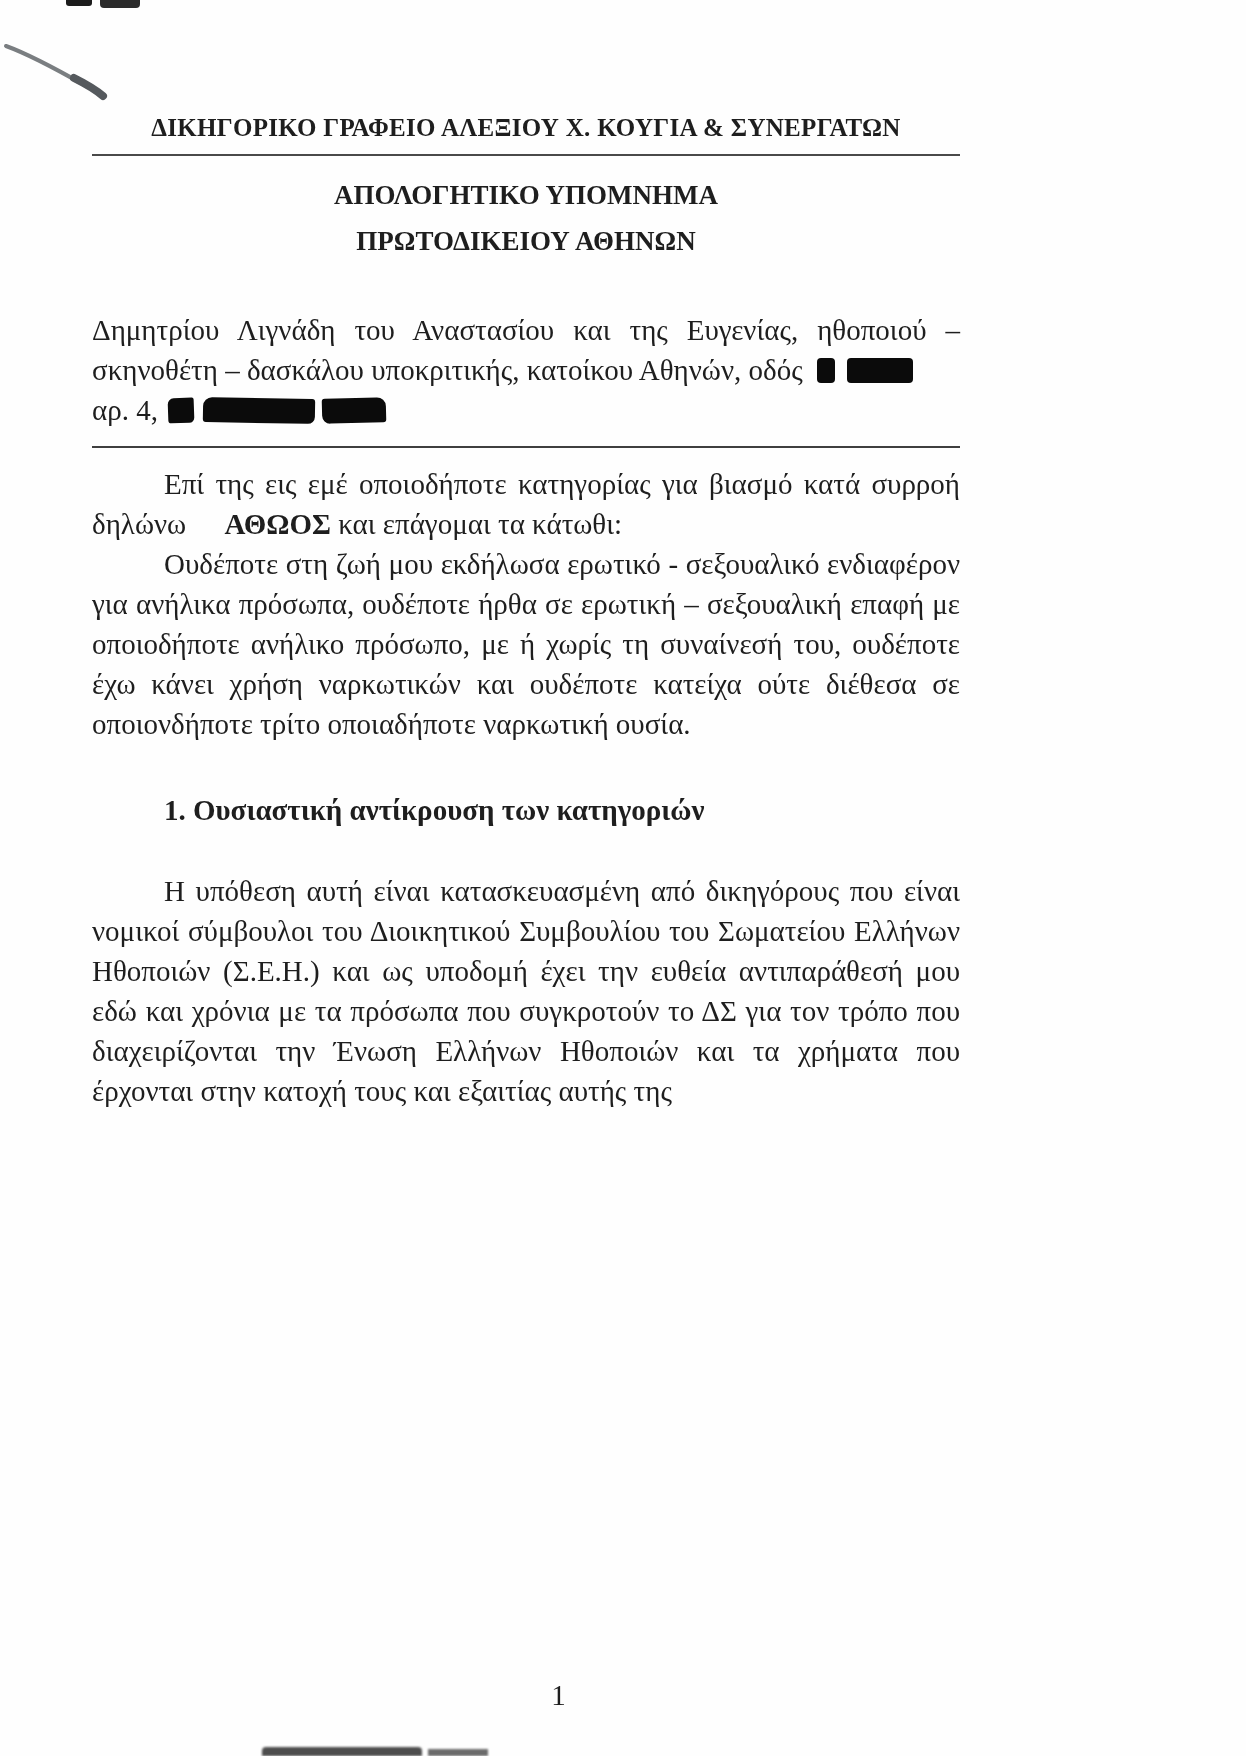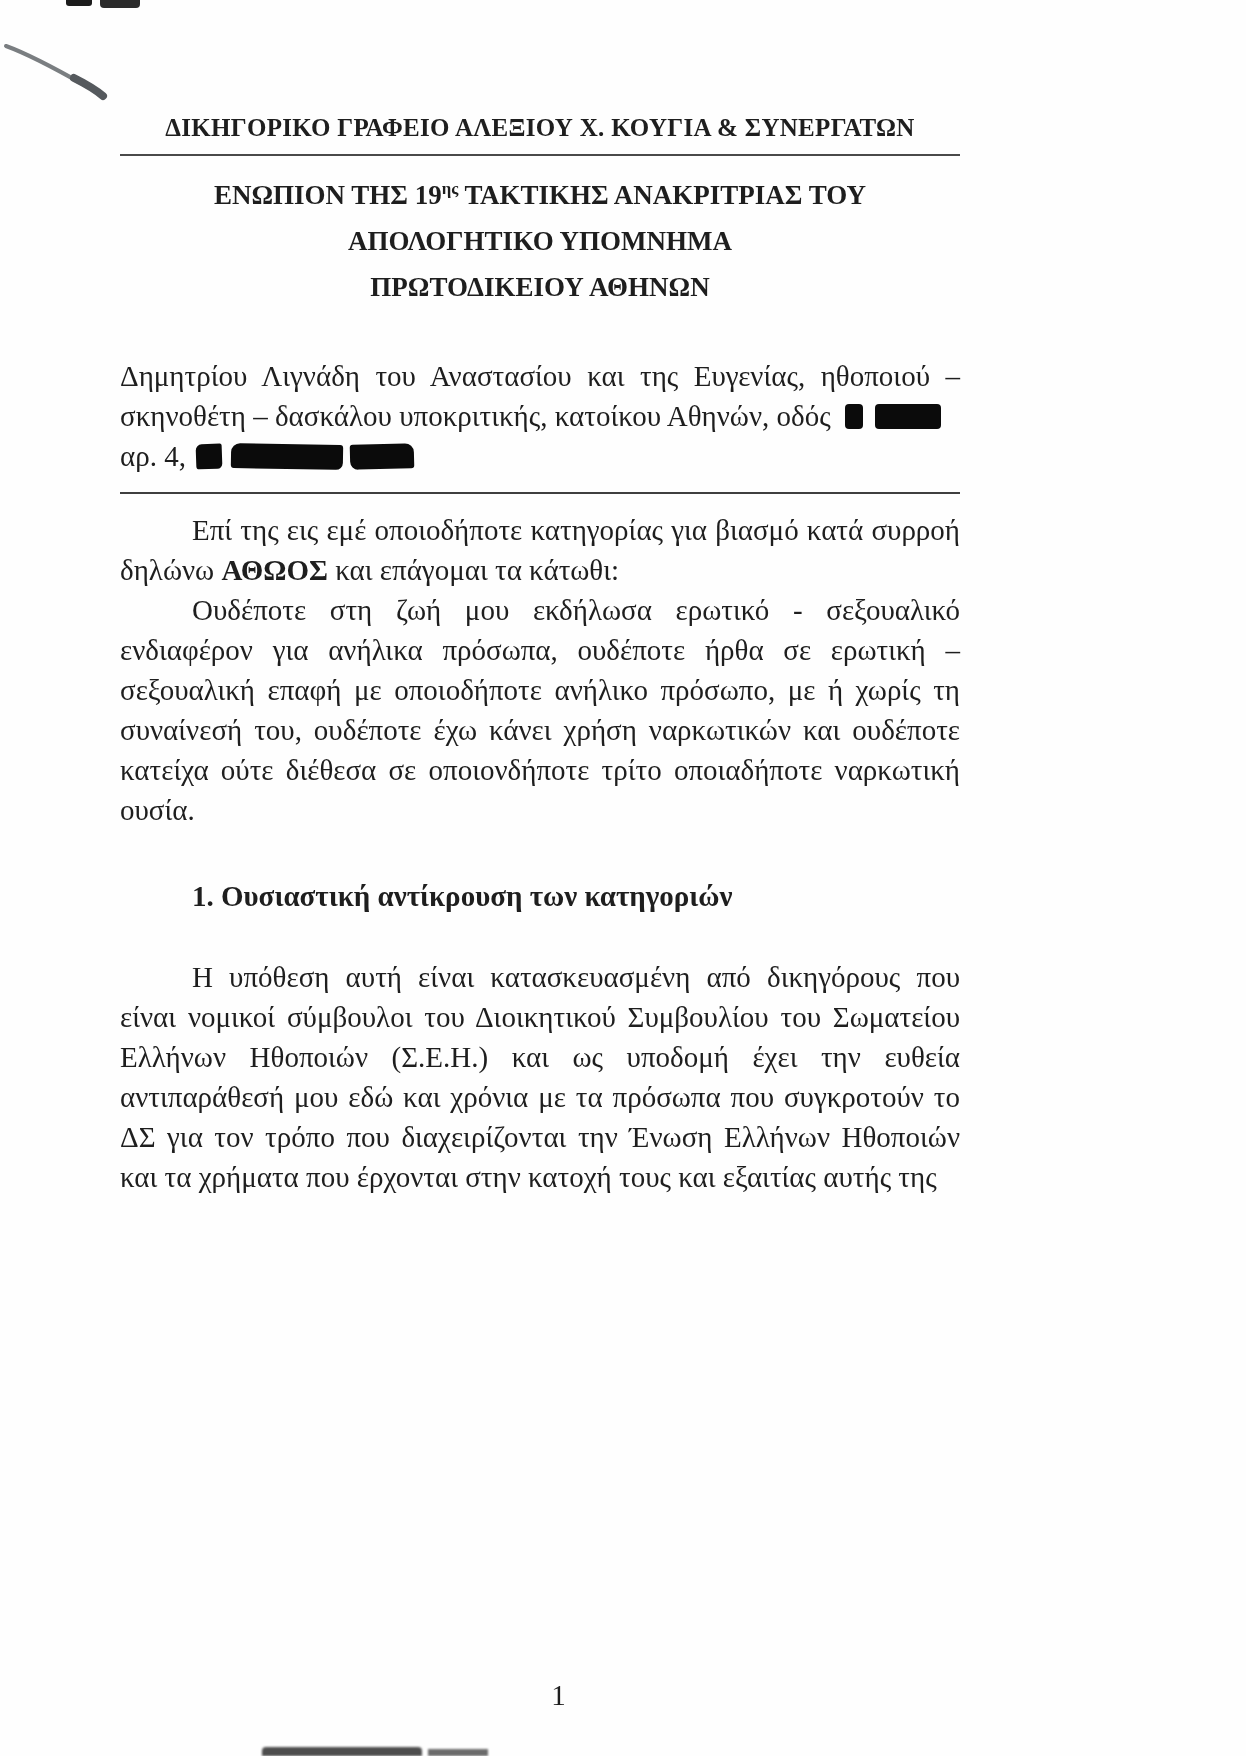--- a/index.html
+++ b/index.html
@@ -4,21 +4,21 @@
 <style>
   html, body { margin: 0; padding: 0; background: #d9d9d6; }
   .page {
     position: relative;
     width: 1246px;
     height: 1756px;
     margin: 0 auto;
     background: #fefefe;
     overflow: hidden;
     box-sizing: border-box;
-    padding: 112px 286px 0 120px;
+    padding: 112px 286px 0 92px;
     font-family: "Liberation Serif", "DejaVu Serif", serif;
     color: #1e1e1e;
   }
 
   
   .pen-mark { position: absolute; left: 0; top: 18px; }
   .artifact { position: absolute; background: #1c1c1c; }
   .artifact-top-1 { left: 66px; top: 0; width: 26px; height: 6px; border-radius: 0 0 3px 3px; }
   .artifact-top-2 { left: 100px; top: 0; width: 40px; height: 8px; border-radius: 0 0 4px 4px; background: #2b2b2b; }
   .artifact-bottom-1 { left: 262px; bottom: 0; width: 160px; height: 9px; background: #4e4e4e; filter: blur(1px); border-radius: 4px 4px 0 0; }
@@ -67,21 +67,21 @@
     height: 25px;
     border-radius: 4px;
     vertical-align: -3px;
   }
   .red-a { width: 18px; margin-left: 14px; }
   .red-b { width: 66px; margin-left: 12px; }
   .s1 { width: 26px; margin-left: 10px; transform: rotate(-2deg); border-radius: 6px 2px 5px 3px; }
   .s2 { width: 112px; margin-left: 9px; transform: rotate(1deg); border-radius: 9px 3px 7px 3px; }
   .s3 { width: 64px; margin-left: 7px; transform: rotate(-1.5deg); border-radius: 3px 9px 3px 8px; }
 
-  .plea-bold { font-weight: bold; }
+  .plea-bold { font-weight: bold; margin-left: 31px; }
 
   .page-number {
     position: absolute;
     left: 157px;
     width: 803px;
     bottom: 44px;
     text-align: center;
     font-size: 29px;
   }
 </style>
@@ -94,21 +94,20 @@
     <path d="M6 28 C 28 36, 58 52, 86 68" stroke="#7a7e81" stroke-width="4" fill="none" stroke-linecap="round"></path>
     <path d="M74 60 C 86 66, 96 72, 103 78" stroke="#55595d" stroke-width="8" fill="none" stroke-linecap="round"></path>
   </svg>
   <div class="artifact artifact-top-1"></div>
   <div class="artifact artifact-top-2"></div>
 
   <header class="office-header">ΔΙΚΗΓΟΡΙΚΟ ΓΡΑΦΕΙΟ ΑΛΕΞΙΟΥ Χ. ΚΟΥΓΙΑ &amp; ΣΥΝΕΡΓΑΤΩΝ</header>
   <div class="header-rule"></div>
 
   <div class="doc-title">
-    <div class="title-line"><span>ΕΝΩΠΙΟΝ ΤΗΣ 19</span><sup class="title-sup">ης</sup><span> ΤΑΚΤΙΚΗΣ ΑΝΑΚΡΙΤΡΙΑΣ ΤΟΥ</span></div>
     <div class="title-line">ΑΠΟΛΟΓΗΤΙΚΟ ΥΠΟΜΝΗΜΑ</div>
     <div class="title-line">ΠΡΩΤΟΔΙΚΕΙΟΥ ΑΘΗΝΩΝ</div>
   </div>
 
   <p class="body-par intro">
     <span>Δημητρίου Λιγνάδη του Αναστασίου και της Ευγενίας, ηθοποιού – σκηνοθέτη – δασκάλου υποκριτικής, κατοίκου Αθηνών, οδός</span><span class="redaction red-a"></span><span class="redaction red-b"></span>
     <span class="intro-line2"><span>αρ. 4,</span><span class="redaction s1"></span><span class="redaction s2"></span><span class="redaction s3"></span></span>
   </p>
 
   <div class="section-rule"></div>

